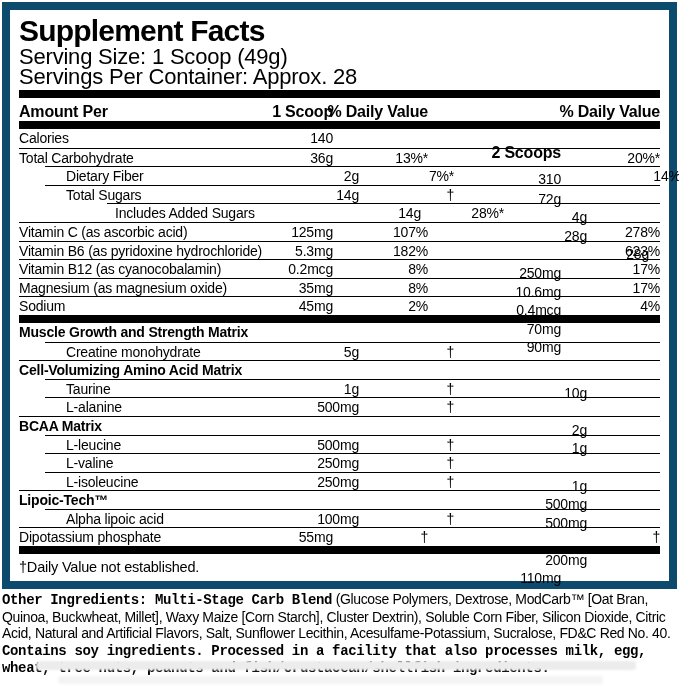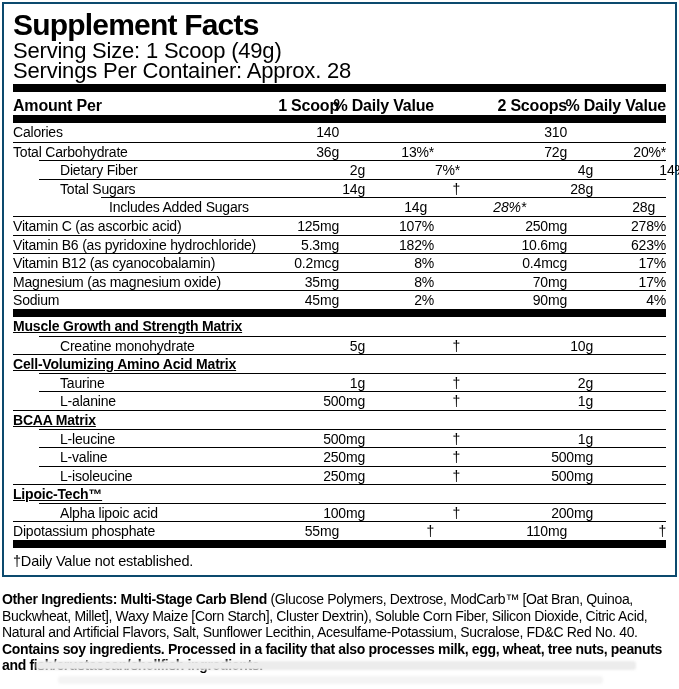--- a/index.html
+++ b/index.html
@@ -6,21 +6,21 @@
   html, body {
     width: 679px; height: 689px;
     background: #ffffff;
     color: #000;
     font-family: "Liberation Sans", "DejaVu Sans", sans-serif;
   }
   .page { position: relative; width: 679px; height: 689px; overflow: hidden; background: #fff; }
 
   .facts-box {
     position: absolute; left: 2px; top: 2px; width: 675px;
-    border: 2px solid #0c4a6e;
+    border: 8px solid #0c4a6e;
     padding: 4px 9px 3px 9px;
     background: #fff;
   }
   .title {
     font-size: 30px; font-weight: 700; letter-spacing: -0.8px;
     line-height: 33px; white-space: nowrap;
   }
   .serving { font-size: 22px; line-height: 19.5px; letter-spacing: -0.2px; }
 
   .thick-bar { height: 8px; background: #000; }
@@ -33,44 +33,44 @@
 
   .rows { }
   .row {
     position: relative; height: 18.6px; line-height: 18.6px;
     font-size: 14px; letter-spacing: -0.2px;
     border-top: 1px solid #000;
   }
   .rows .row:first-child { border-top: none; }
   .rows .thick-bar + .row { border-top: none; }
   .row .name { display: inline-block; white-space: nowrap; }
-  .row.section .name { font-weight: 700; text-decoration: underline; }
+  .row.section .name { font-weight: 700; }
   .row.ind1 { margin-left: 26px; }
   .row.ind1 .name { padding-left: 21px; }
   .row.ind2 { margin-left: 88px; }
   .row.ind2 .name { padding-left: 8px; }
 
   .val { position: absolute; top: 0; white-space: nowrap; }
   .col-a1 { right: 327px; }
   .col-d1 { right: 232px; }
-  .col-a2 { right: 99px; }
+  .col-a2 { right: 99px; margin-top: 41px; }
   .col-d2 { right: 0; }
   
   .row.ind1 .col-a1 { right: 301px; } .row.ind1 .col-d1 { right: 206px; }
   .row.ind1 .col-a2 { right: 73px; }  .row.ind1 .col-d2 { right: -26px; }
-  .row.ind2 .col-a1 { right: 239px; } .row.ind2 .col-d1 { right: 140px; font-style: italic; }
+  .row.ind2 .col-a1 { right: 239px; } .row.ind2 .col-d1 { right: 156px; }
   .row.ind2 .col-a2 { right: 11px; }
 
   .footnotes { font-size: 14.5px; line-height: 18px; letter-spacing: -0.2px; padding: 4px 0 2px 0; }
 
   .other {
     position: absolute; left: 2px; top: 591px; width: 676px;
     font-size: 14px; line-height: 16.5px; letter-spacing: -0.35px;
   }
-  .other .b { font-weight: 700; }
+  .other .b { font-weight: 700; font-family: Liberation Mono, monospace; }
 
   .ghost-line { position: absolute; border-radius: 3px; }
   .g1 { left: 36px; top: 661px; width: 600px; height: 9px; background: #ececec; filter: blur(0.8px); }
   .g2 { left: 58px; top: 676px; width: 545px; height: 8px; background: #f4f4f4; filter: blur(1px); }
 </style>
 </head>
 <body>
 
 <div class="page">
 

